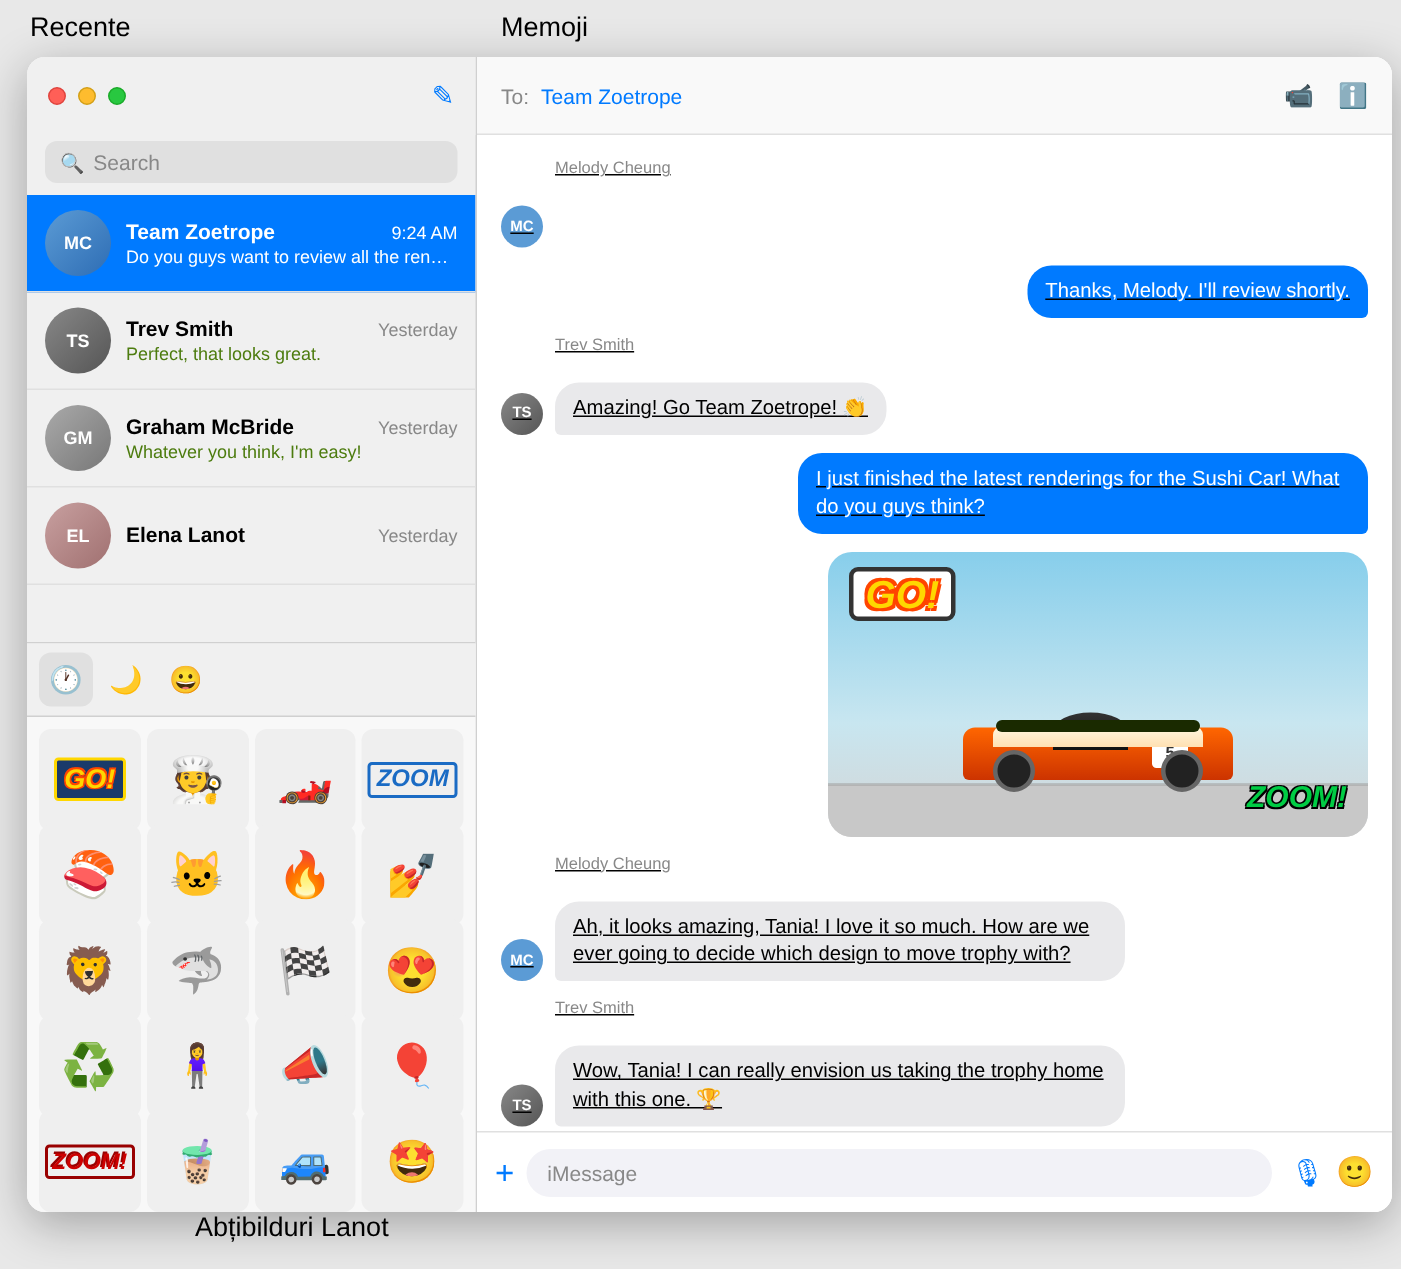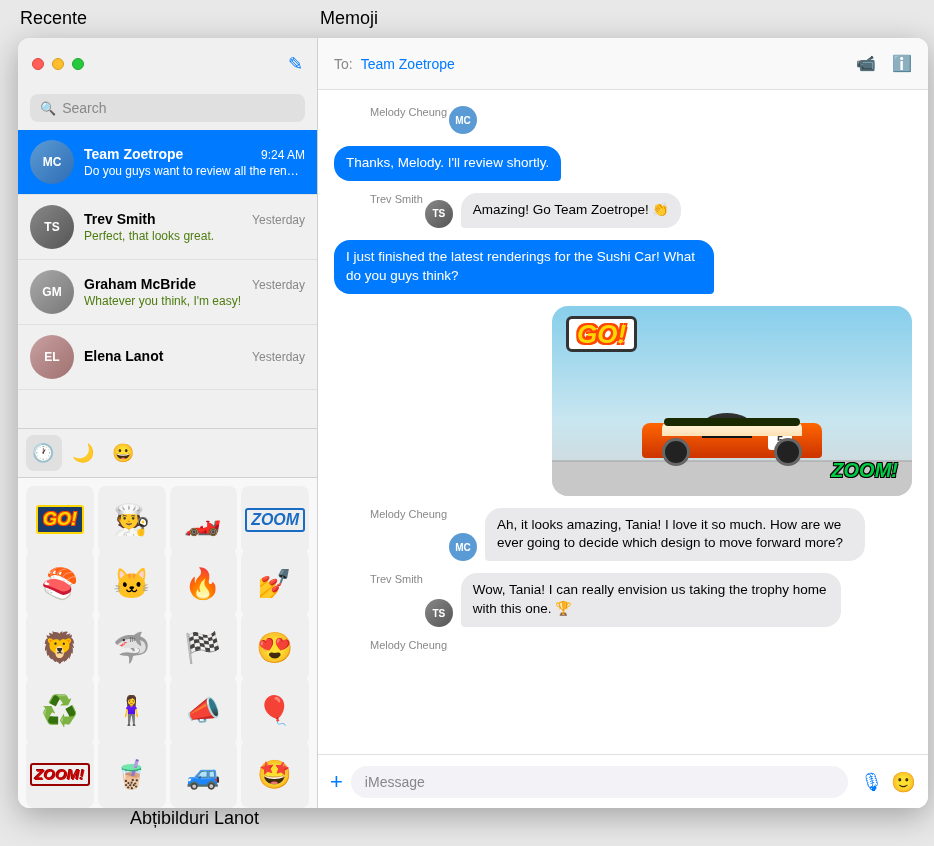--- a/index.html
+++ b/index.html
@@ -210,21 +210,21 @@
     
     .messages-scroll {
       flex: 1;
       overflow-y: auto;
       padding: 16px;
       display: flex;
       flex-direction: column;
       gap: 12px;
     }
 
-    .msg-group { display: flex; flex-direction: row; gap: 2px; }
+    .msg-group { display: flex; flex-direction: column; gap: 17px; text-decoration: underline; }
     .msg-row { display: flex; align-items: flex-end; gap: 8px; }
     .msg-row.outgoing { justify-content: flex-end; }
     .msg-row.incoming { justify-content: flex-start; }
 
     .msg-avatar {
       width: 28px;
       height: 28px;
       border-radius: 50%;
       background: #5b9bd5;
       flex-shrink: 0;
@@ -320,21 +320,21 @@
 
     
     ::-webkit-scrollbar { width: 4px; }
     ::-webkit-scrollbar-thumb { background: #ccc; border-radius: 2px; }
   </style>
 </head>
 <body>
 
 <div class="annotation" style="top: 8px; left: 20px;">Recente</div>
 
-<div class="annotation" style="top: 8px; left: 320px;">Memoji</div>
+<div class="annotation" style="top: 8px; left: 334px;">Memoji</div>
 
 <div class="annotation" style="top: 808px; left: 130px;">Abțibilduri Lanot</div>
 
 <div class="messages-window">
 
   <div class="sidebar">
 
     <div class="titlebar">
       <div class="traffic-light tl-close"></div>
       <div class="traffic-light tl-minimize"></div>
@@ -540,21 +540,21 @@
           <div class="overlay-go">GO!</div>
 
           <div class="overlay-zoom">ZOOM!</div>
         </div>
       </div>
 
       <div class="msg-group">
         <div class="sender-name-above">Melody Cheung</div>
         <div class="msg-row incoming">
           <div class="msg-avatar">MC</div>
-          <div class="bubble incoming">Ah, it looks amazing, Tania! I love it so much. How are we ever going to decide which design to move forward more?</div>
+          <div class="bubble incoming">Ah, it looks amazing, Tania! I love it so much. How are we ever going to decide which design to move trophy with?</div>
         </div>
       </div>
 
       <div class="msg-group">
         <div class="sender-name-above">Trev Smith</div>
         <div class="msg-row incoming">
           <div class="msg-avatar ts">TS</div>
           <div class="bubble incoming">Wow, Tania! I can really envision us taking the trophy home with this one. 🏆</div>
         </div>
       </div>

